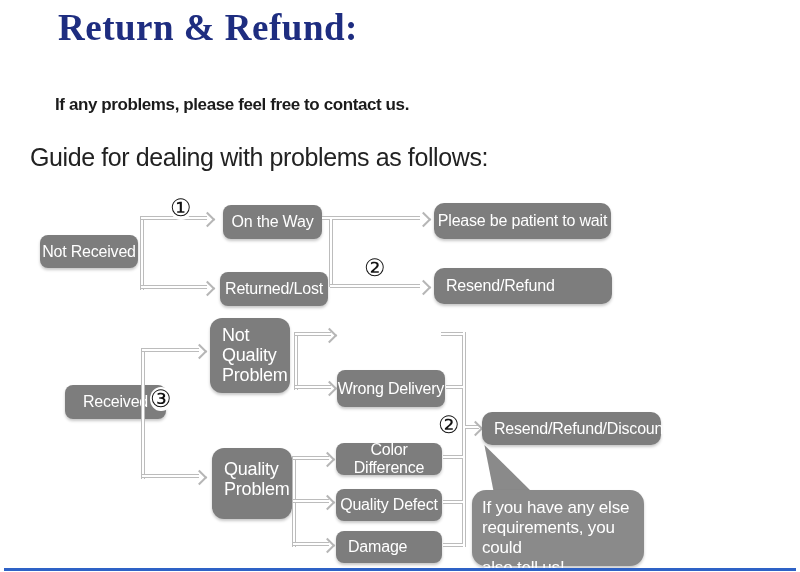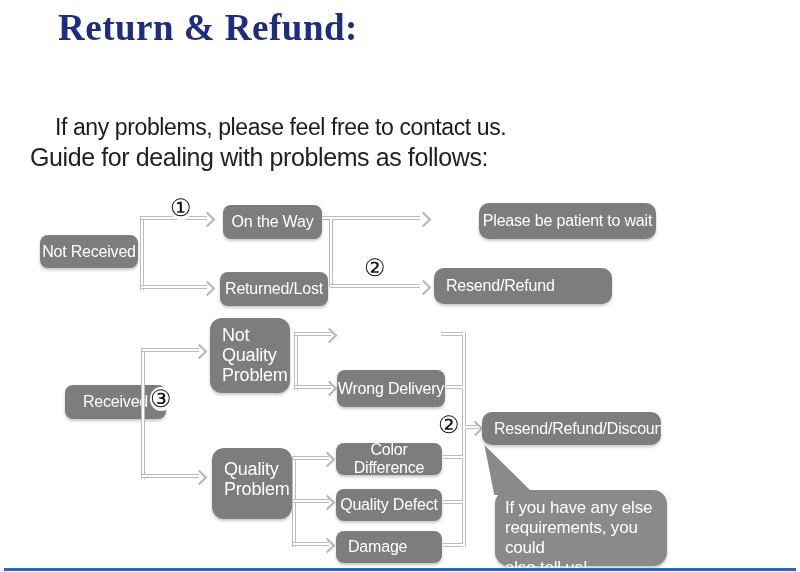--- a/index.html
+++ b/index.html
@@ -7,37 +7,37 @@
     position:relative; width:800px; height:572px; background:#ffffff;
     font-family:"Liberation Sans", sans-serif; overflow:hidden;
   }
   
   .title {
     position:absolute; left:58px; top:6px;
     font-family:"Liberation Serif", serif; font-weight:bold;
     font-size:37px; color:#1e2d80; letter-spacing:0.5px;
   }
   .intro1 { position:absolute; left:48px; top:64px; font-size:21px; color:#1b1b1b; letter-spacing:-0.4px; }
-  .intro2 { position:absolute; left:55px; top:114px; font-size:23px; color:#1b1b1b; letter-spacing:-0.4px; }
+  .intro2 { position:absolute; left:55px; top:95px; font-size:17px; color:#1b1b1b; letter-spacing:-0.4px;font-weight:bold; }
   .guide  { position:absolute; left:30px; top:143px; font-size:25px; color:#222; letter-spacing:-0.4px; }
 
   
   .node {
     position:absolute; background:#7d7d7d; color:#ffffff;
     border-radius:8px; box-shadow:0 2px 3px rgba(0,0,0,0.22);
     display:flex; align-items:center; justify-content:center;
     font-size:16px; letter-spacing:-0.2px; line-height:1.12; text-align:center;
   }
   .node.leftpad { justify-content:flex-start; text-align:left; padding-left:12px; box-sizing:border-box; }
   .node.multi { font-size:18px; border-radius:12px; }
   .bubble {
     position:absolute; background:#8a8a8a; color:#fff; border-radius:14px;
     box-shadow:0 2px 3px rgba(0,0,0,0.22);
     font-size:17px; line-height:1.18; letter-spacing:-0.2px;
-    padding:8px 6px 6px 10px; box-sizing:border-box;margin-left:23px;
+    padding:8px 6px 6px 10px; box-sizing:border-box;
   }
   .bubble-tail {
     position:absolute; background:#8a8a8a;
     clip-path:polygon(8% 0%, 100% 100%, 26% 100%);
   }
 
   
   .hline {
     position:absolute; height:2px; background:#ffffff;
     border-top:1.6px solid #bcbcbc; border-bottom:1.6px solid #bcbcbc;
@@ -64,21 +64,21 @@
 
 <div id="page">
 
   <div class="title">Return &amp; Refund:</div>
   <div class="intro2">If any problems, please feel free to contact us.</div>
   <div class="guide">Guide for dealing with problems as follows:</div>
 
   <div class="node" style="left:40px;top:235px;width:98px;height:33px;">Not Received</div>
   <div class="node" style="left:223px;top:205px;width:99px;height:34px;">On the Way</div>
   <div class="node" style="left:220px;top:272px;width:108px;height:34px;">Returned/Lost</div>
-  <div class="node" style="left:434px;top:203px;width:177px;height:36px;border-radius:10px;margin-left:45px;">Please be patient to wait</div>
+  <div class="node" style="left:434px;top:203px;width:177px;height:36px;border-radius:10px;">Please be patient to wait</div>
   <div class="node leftpad" style="left:434px;top:268px;width:178px;height:36px;border-radius:10px;">Resend/Refund</div>
 
   <div class="vline" style="left:140px;top:216px;height:74px;"></div>
   <div class="hline" style="left:141px;top:216px;width:66px;"></div>
   <div class="arr" style="left:202px;top:214px;"></div>
   <div class="hline" style="left:141px;top:285px;width:66px;"></div>
   <div class="arr" style="left:202px;top:283px;"></div>
   <div class="hline" style="left:322px;top:216px;width:98px;"></div>
   <div class="arr" style="left:418px;top:214px;"></div>
   <div class="vline" style="left:329px;top:219px;height:68px;"></div>

